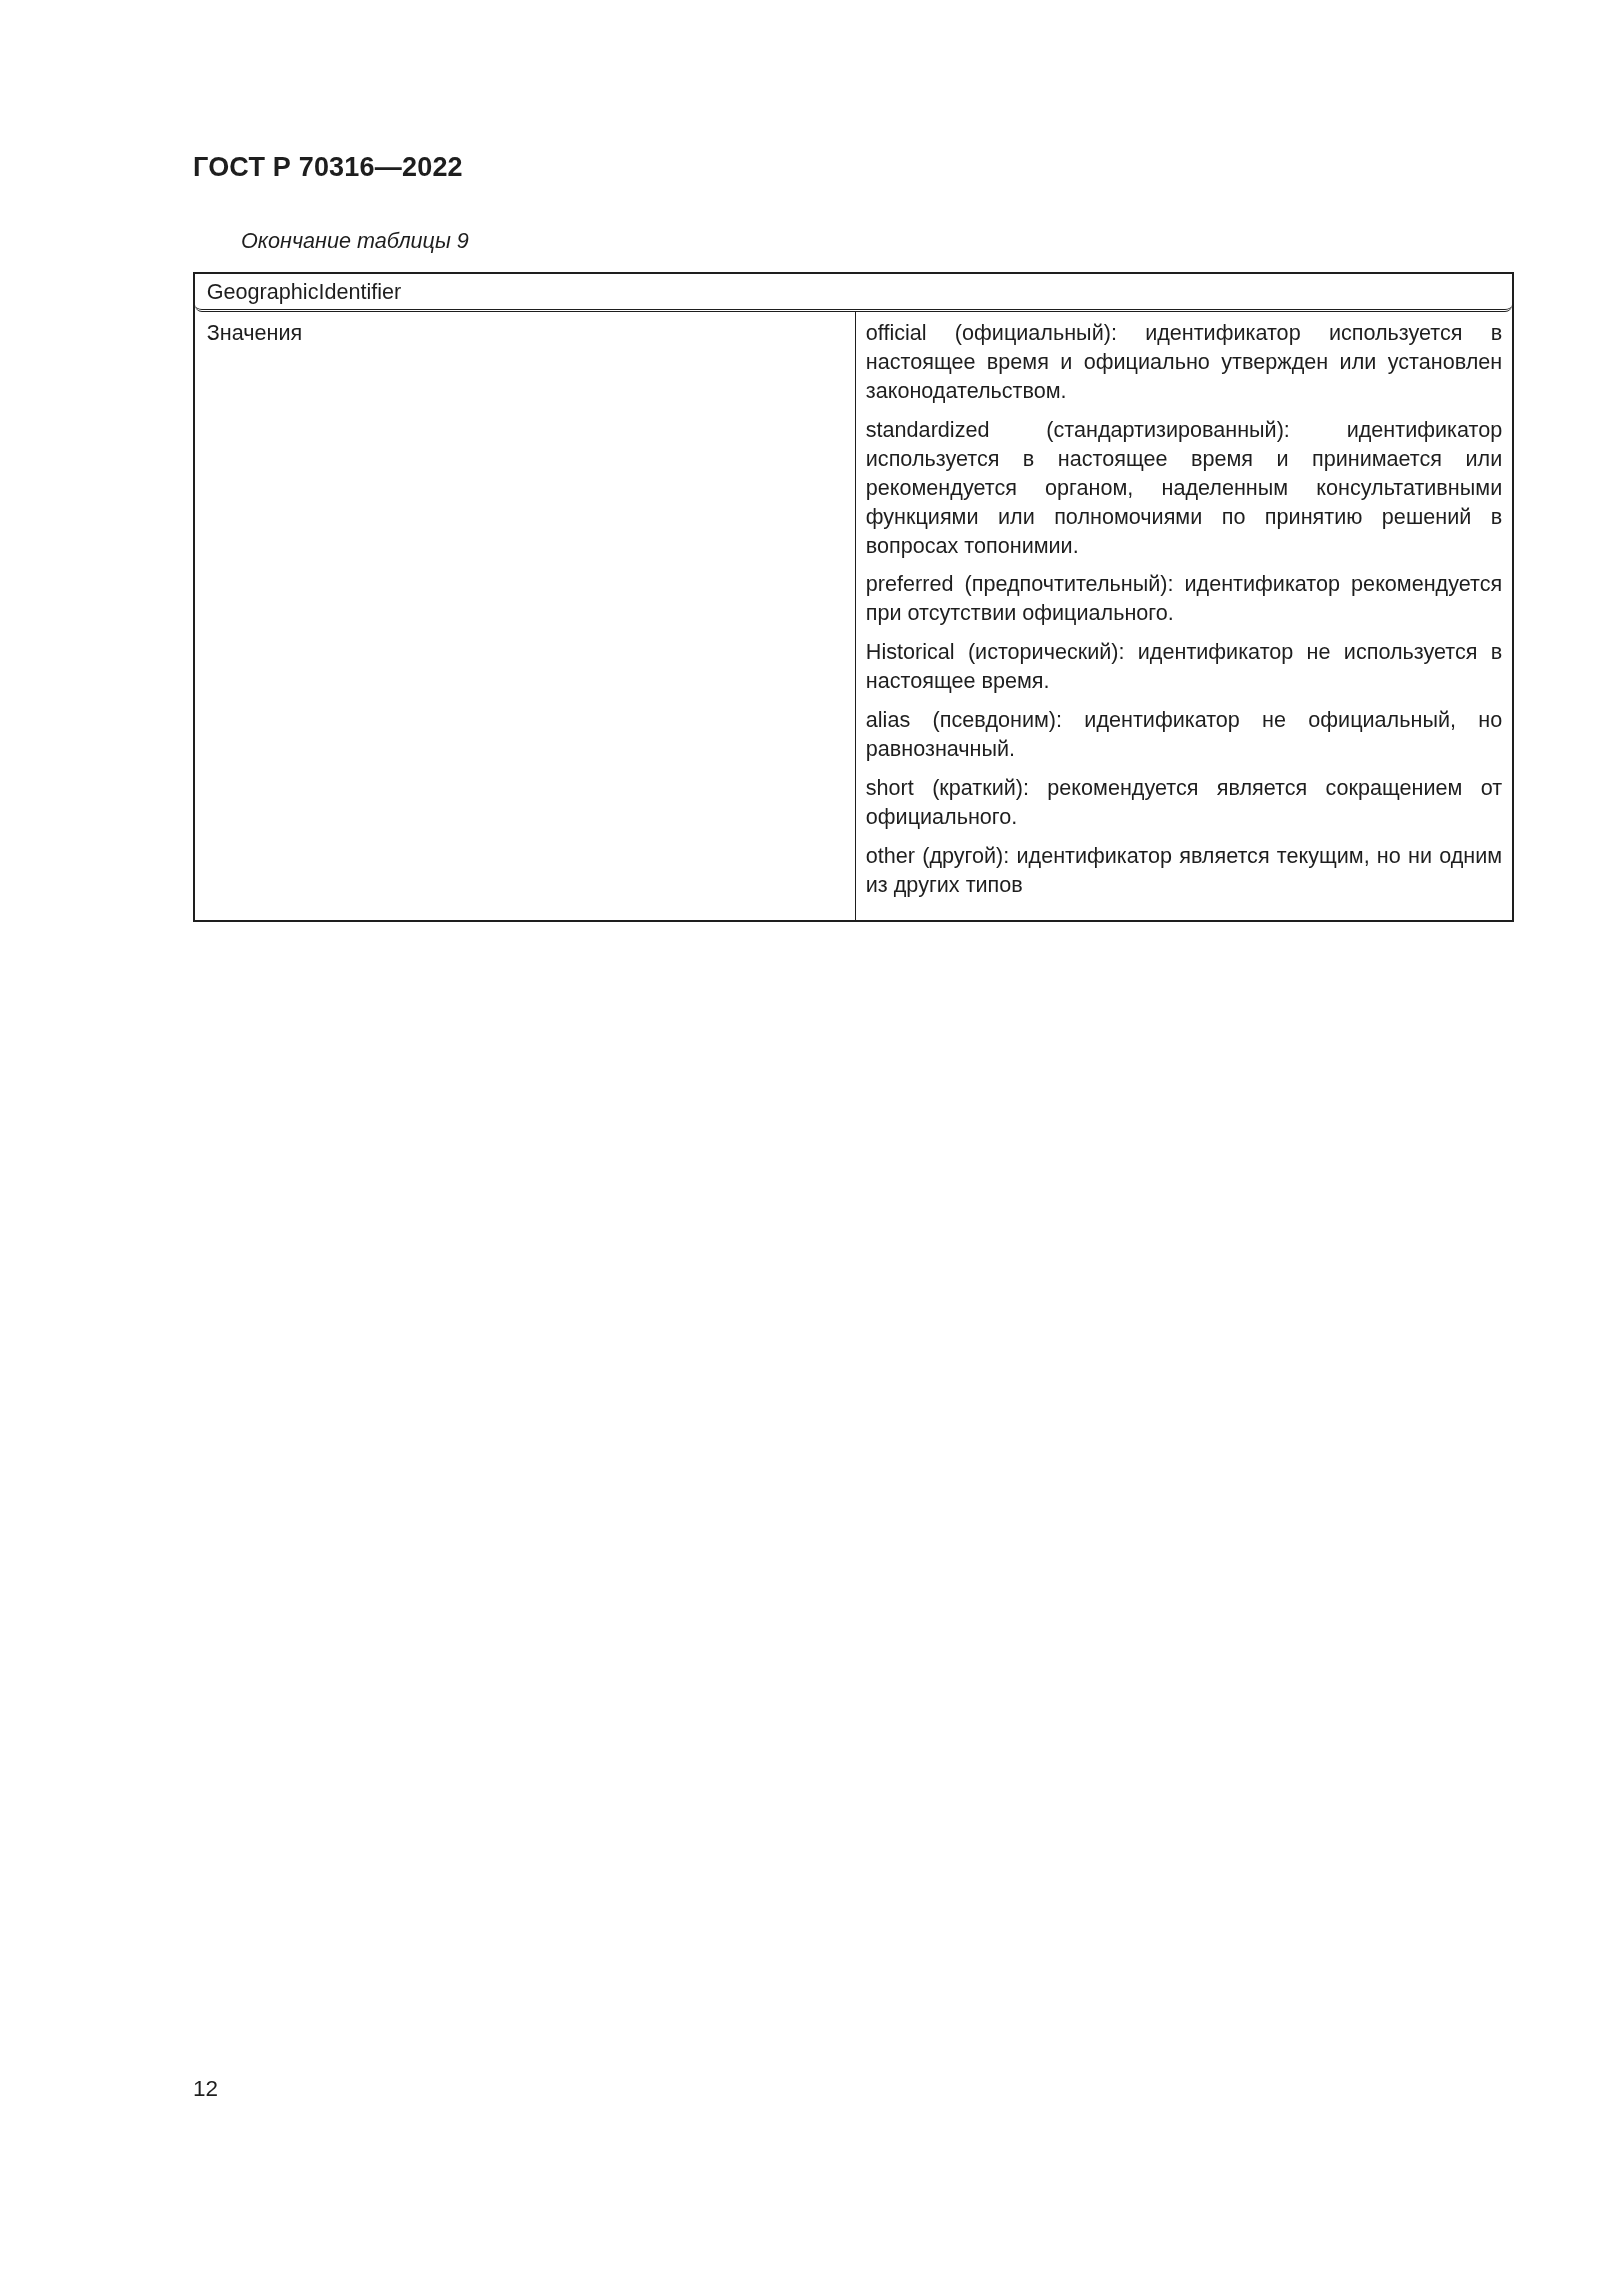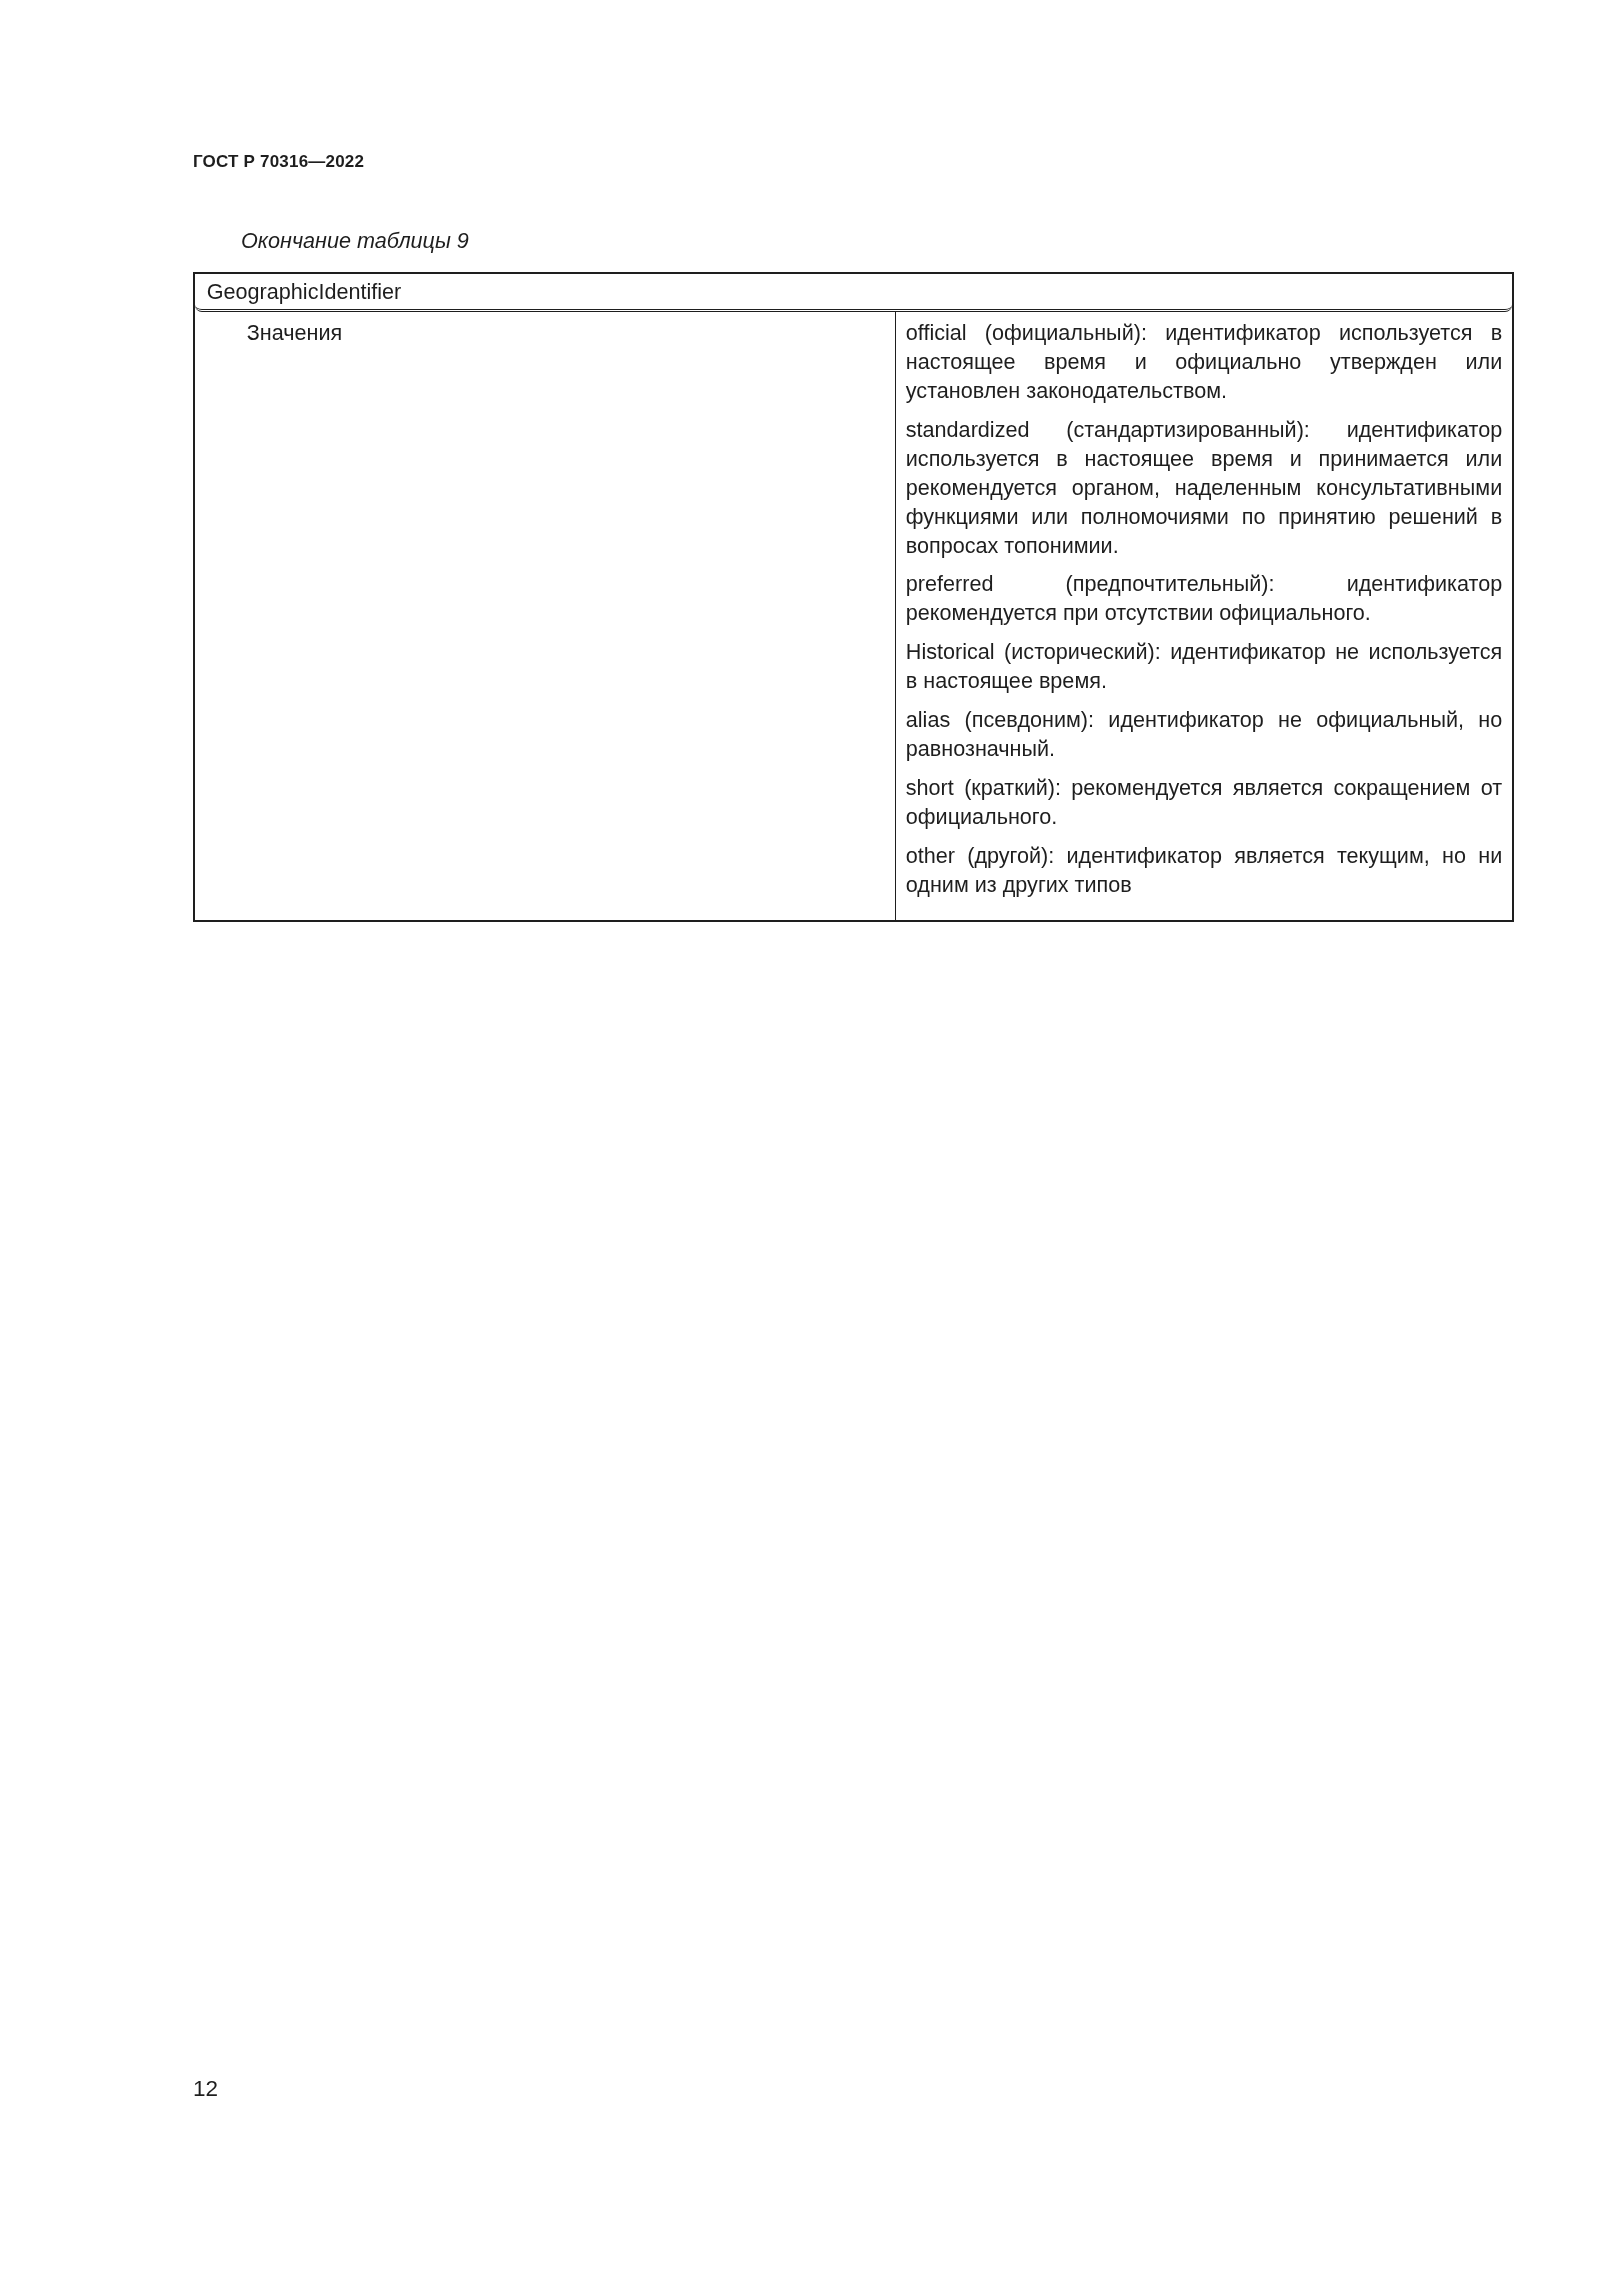--- a/index.html
+++ b/index.html
@@ -9,21 +9,21 @@
       background: #ffffff;
       position: relative;
       font-family: "Liberation Sans", sans-serif;
       color: #1e1e1e;
       overflow: hidden;
     }
     .doc-title {
       position: absolute;
       left: 193px;
       top: 152px;
-      font-size: 17px;
+      font-size: 27px;
       font-weight: bold;
       letter-spacing: 0.2px;
     }
     .table-caption {
       position: absolute;
       left: 193px;
       top: 228px;
       font-size: 21.6px;
       font-style: italic;
       margin-left: 48px;
@@ -41,21 +41,20 @@
       border-bottom: 3.9px double #1e1e1e;
       box-sizing: content-box;
       padding-left: 11.8px;
       font-size: 21.6px;
       line-height: 35px;
       border-radius: 7px;
     }
     .body-row {
       display: flex;
       min-height: 608px;
-      margin-left: 40px;
     }
     .left-cell {
       width: 661px;
       border-right: 1.5px solid #1e1e1e;
       padding: 5.9px 11.8px;
       box-sizing: border-box;
       font-size: 21.6px;
       line-height: 29px;
     }
     .right-cell {

